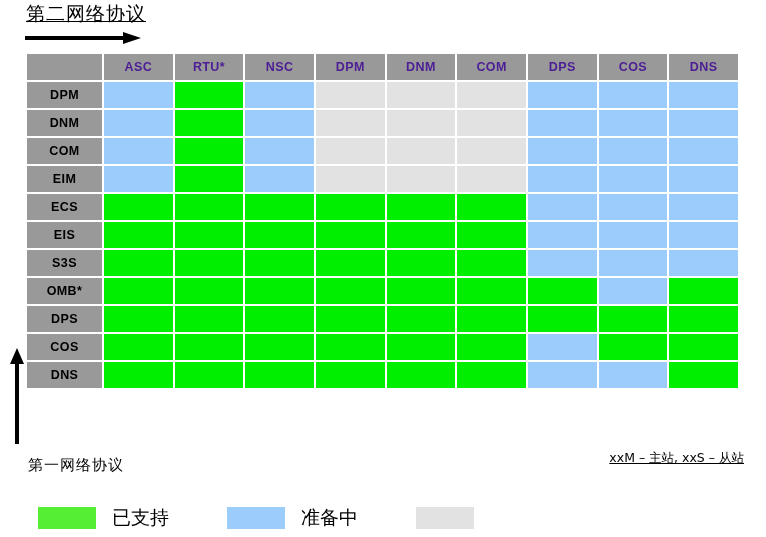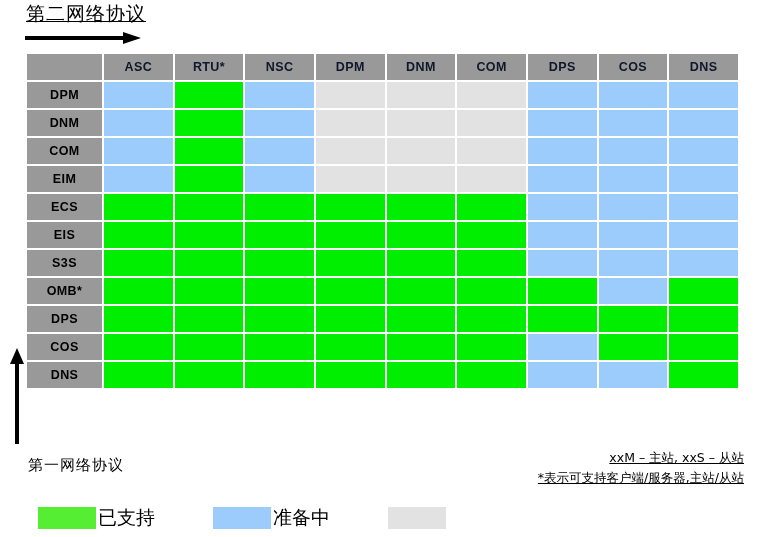--- a/index.html
+++ b/index.html
@@ -51,21 +51,21 @@
   #matrix td,#matrix th{
     padding:0;margin:0;
     height:26px;
     font-size:12.5px;
     font-weight:bold;
     text-align:center;
     vertical-align:middle;
     letter-spacing:0.4px;
   }
   #matrix .corner{background:#999999;width:75px;}
-  #matrix .colhead{background:#999999;color:#0f172a;}
+  #matrix .colhead{background:#999999;color:#4c1d95;}
   #matrix .rowhead{background:#999999;color:#000;width:75px;}
   #matrix td.c-green{background:#00EE00;}
   #matrix td.c-blue{background:#9BCCFC;}
   #matrix td.c-gray{background:#E2E2E2;}
 
   
   #notes{
     position:absolute;right:22px;top:448px;
     text-align:right;
     font-family:"DejaVu Sans","Liberation Sans",sans-serif;
@@ -78,21 +78,21 @@
     position:absolute;left:38px;top:505px;
     display:flex;align-items:center;
   }
   #legend .legend-item{display:flex;align-items:center;margin-right:58px;}
   #legend .swatch{width:58px;height:22px;display:inline-block;}
   #legend .sw-green{background:#55EE33;}
   #legend .sw-blue{background:#9BCCFC;}
   #legend .sw-gray{background:#E2E2E2;}
   #legend .legend-text{
     font-family:"DejaVu Sans","Liberation Sans",sans-serif;
-    font-size:19px;margin-left:2px;white-space:nowrap;
+    font-size:19px;margin-left:16px;white-space:nowrap;
   }
 </style>
 </head>
 <body>
 
 <div id="axis-top-label">第二网络协议</div>
 <svg id="axis-top-arrow" viewBox="0 0 116 12">
   <line x1="0" y1="6" x2="100" y2="6" stroke="#000" stroke-width="4"></line>
   <polygon points="98,0 116,6 98,12" fill="#000"></polygon>
 </svg>
@@ -249,21 +249,20 @@
         <td class="c-green"></td>
         <td class="c-blue"></td>
         <td class="c-blue"></td>
         <td class="c-green"></td>
       </tr>
     </tbody>
 </table>
 
 <div id="notes">
     <div class="note-line">xxM – 主站, xxS – 从站</div>
-    <div class="note-line">*表示可支持客户端/服务器,主站/从站</div>
   </div>
 
 <div id="legend">
     <div class="legend-item">
       <span class="swatch sw-green"></span>
       <span class="legend-text">已支持</span>
     </div>
     <div class="legend-item">
       <span class="swatch sw-blue"></span>
       <span class="legend-text">准备中</span>

